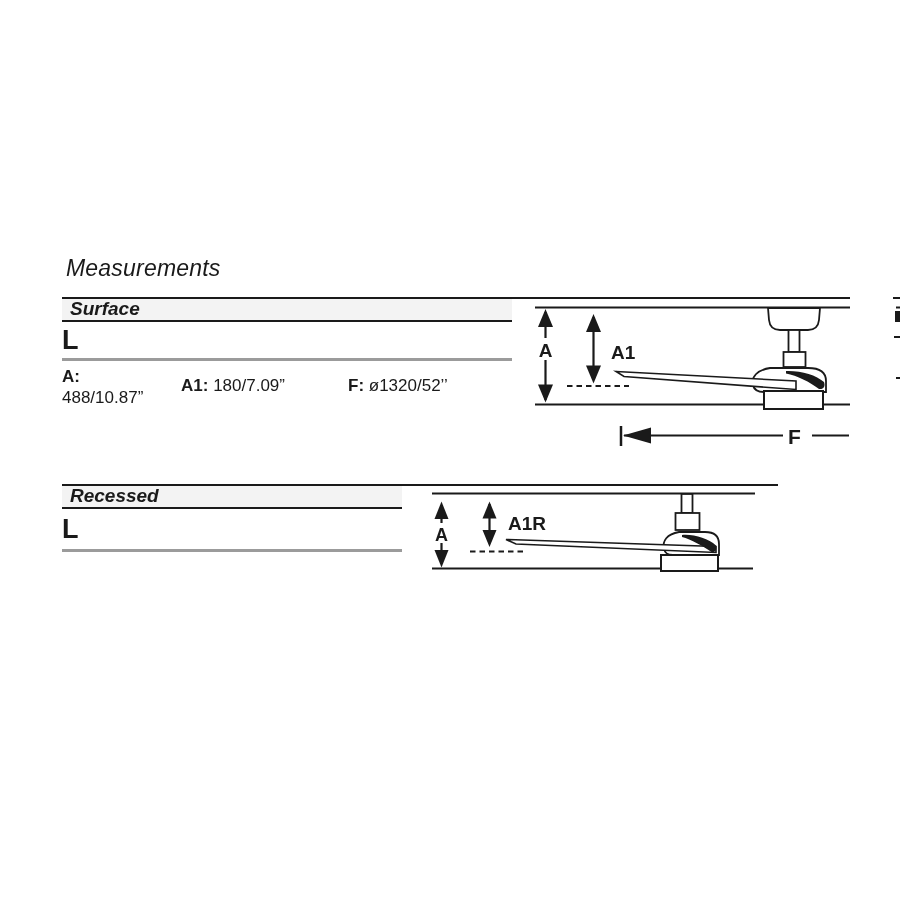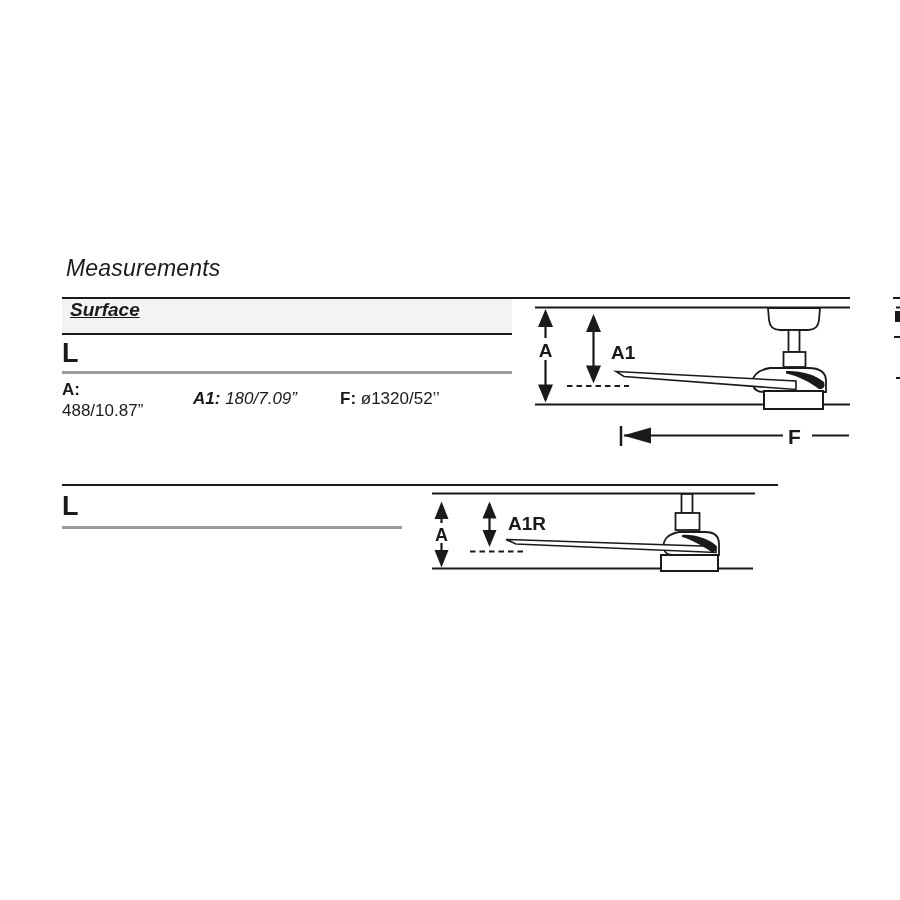--- a/index.html
+++ b/index.html
@@ -9,22 +9,22 @@
     -webkit-font-smoothing:antialiased;
   }
   .abs{position:absolute;}
   .title{
     left:66px;top:255px;font-size:23px;font-weight:normal;font-style:italic;
     letter-spacing:.2px;color:#1a1a1a;
   }
   .hline{background:#1a1a1a;height:2px;}
   .spec-table{background:#ffffff;}
   .thead{
-    background:#f3f3f3;height:36px;border-bottom:2px solid #1a1a1a;
-    display:flex;align-items:flex-start;padding-left:8px;box-sizing:border-box;text-decoration:underline;
+    background:#f3f3f3;height:23px;border-bottom:2px solid #1a1a1a;
+    display:flex;align-items:flex-end;padding-left:8px;box-sizing:border-box;
   }
   .thead span{font-size:19px;font-weight:bold;font-style:italic;}
   .lrow{
     height:39px;border-bottom:3px solid #9b9b9b;
     display:flex;align-items:center;box-sizing:border-box;
   }
   .lrow span{font-size:27px;font-weight:bold;line-height:1;}
   .recessed .lrow{height:43px;}
   .vals{position:relative;width:100%;height:52px;font-size:17px;}
   .vgroup{position:absolute;white-space:nowrap;}
@@ -48,25 +48,25 @@
     <span>Surface</span>
   </div>
   <div class="lrow">
     <span>L</span>
   </div>
   <div class="vals">
     <div class="vgroup stacked" style="left:0;top:5px;">
       <div class="vkey">A:</div>
       <div class="vval">488/10.87”</div>
     </div>
-    <div class="vgroup" style="left:131px;top:15px;font-style:italic;">
+    <div class="vgroup" style="left:119px;top:15px;">
       <span class="vkey">A1:</span>
       <span class="vval">180/7.09”</span>
     </div>
-    <div class="vgroup" style="left:278px;top:15px;text-align:center;">
+    <div class="vgroup" style="left:286px;top:15px;text-align:center;">
       <span class="vkey">F:</span>
       <span class="vval">ø1320/52’’</span>
     </div>
   </div>
 </div>
 
 <svg class="abs" style="left:430px;top:285px;" width="470" height="175" viewBox="430 285 470 175">
 
   <line x1="535" y1="307.5" x2="850" y2="307.5" stroke="#1a1a1a" stroke-width="2"></line>
   <line x1="535" y1="404.5" x2="850" y2="404.5" stroke="#1a1a1a" stroke-width="2"></line>
@@ -111,20 +111,23 @@
     <line x1="896" y1="307.5" x2="900" y2="307.5" stroke-width="2"></line>
     <rect x="895" y="311" width="5" height="11" fill="#1a1a1a" stroke="none"></rect>
     <line x1="894" y1="337" x2="900" y2="337" stroke-width="2"></line>
     <line x1="896" y1="378" x2="900" y2="378" stroke-width="2"></line>
   </g>
 </svg>
 
 <div class="abs hline" style="left:62px;top:484px;width:716px;"></div>
 
 <div class="abs spec-table recessed" style="left:62px;top:486px;width:340px;">
+  <div class="thead">
+    <span>Recessed</span>
+  </div>
   <div class="lrow">
     <span>L</span>
   </div>
 </div>
 
 <svg class="abs" style="left:410px;top:475px;" width="490" height="120" viewBox="410 475 490 120">
   <line x1="432" y1="493.5" x2="755" y2="493.5" stroke="#1a1a1a" stroke-width="2"></line>
   <line x1="432" y1="568.5" x2="753" y2="568.5" stroke="#1a1a1a" stroke-width="2"></line>
 
   <g>

